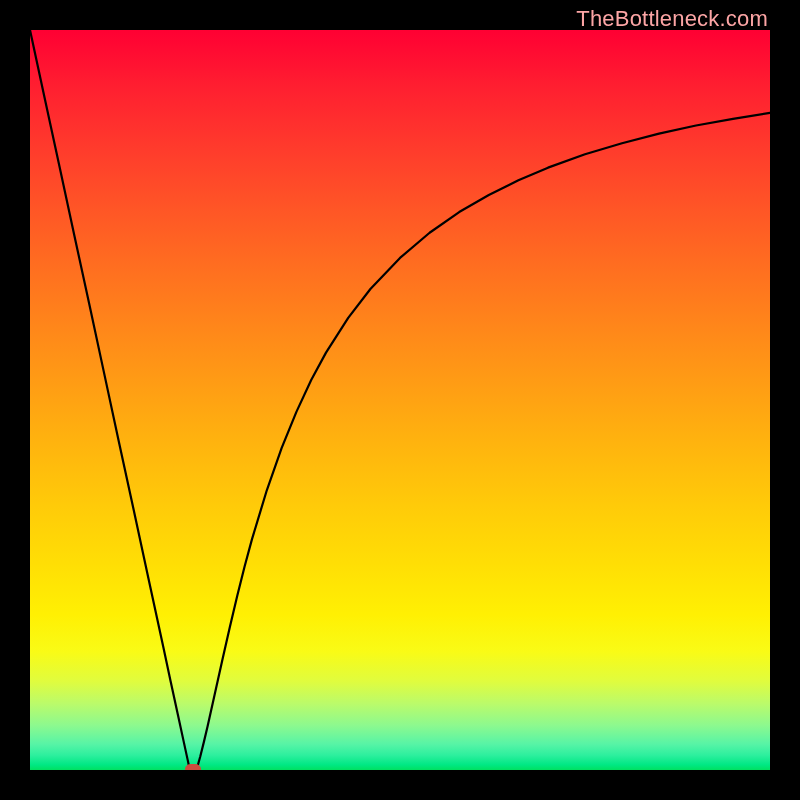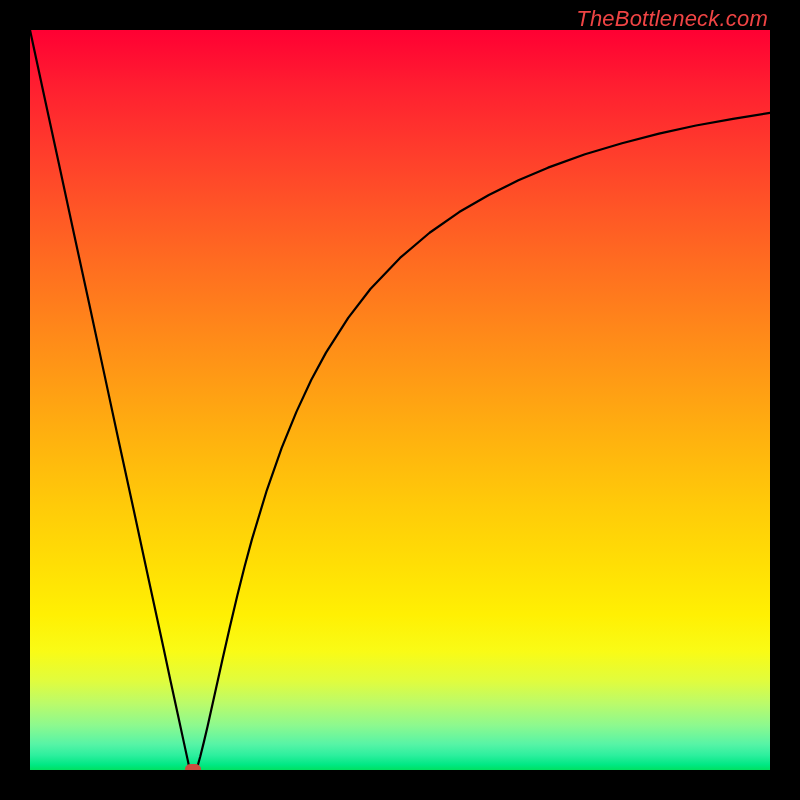--- a/index.html
+++ b/index.html
@@ -53,24 +53,23 @@
     );
   }
   .curve {
     position: absolute;
     inset: 0;
   }
   .attribution {
     position: absolute;
     top: 6px;
     right: 32px;
-    color: #ef4444;
+    color: #fca5a5;
     font-size: 22px;
     letter-spacing: 0.2px;
-    font-style: italic;
   }
   .marker {
     position: absolute;
     width: 16px;
     height: 12px;
     border-radius: 6px / 5px;
     background: #cc4b3e;
     transform: translate(-50%, -50%);
   }
 </style>

